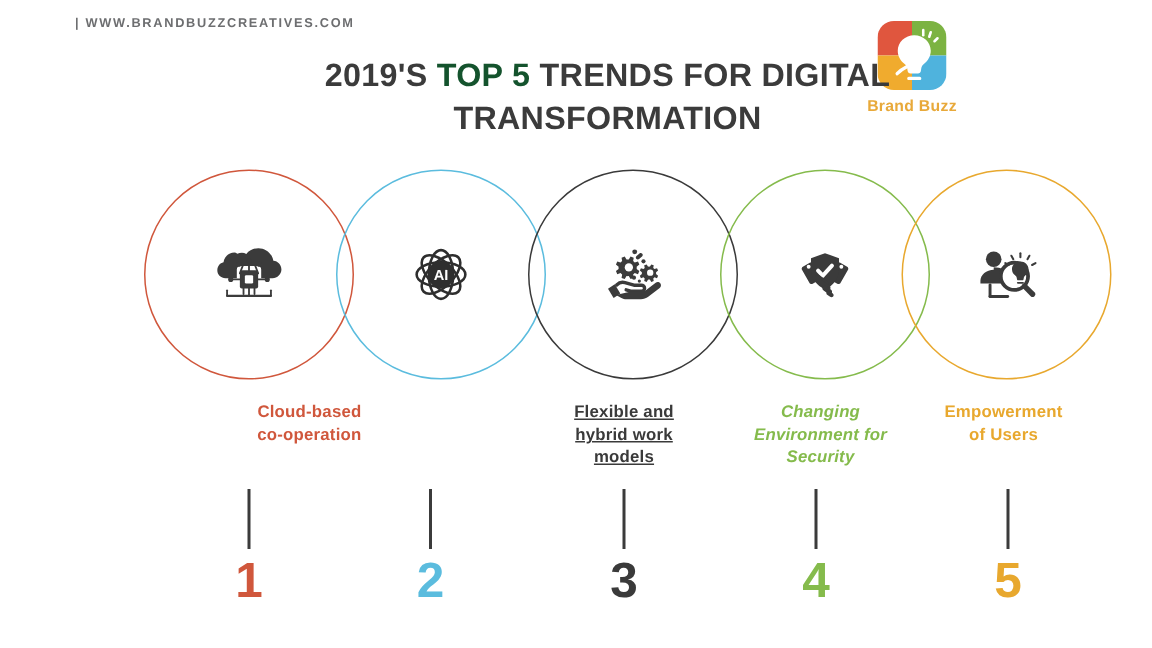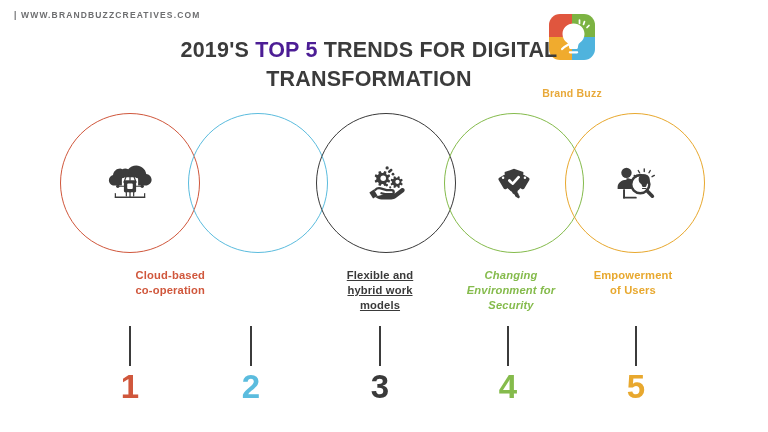--- a/index.html
+++ b/index.html
@@ -2,32 +2,32 @@
 <html><head>
 <meta charset="utf-8">
 <style>
   * { margin:0; padding:0; box-sizing:border-box; }
   html, body {
     width:768px; height:432px;
     background:#ffffff;
     font-family:"Liberation Sans", sans-serif;
     overflow:hidden;
   }
-  .canvas { position:relative; width:628px; height:432px; background:#fff; }
+  .canvas { position:relative; width:628px; height:432px; background:#fff;margin-left:36px; }
 
   
   .site-url {
     position:absolute; left:14px; top:10px;
     font-size:8.5px; font-weight:700; letter-spacing:1.15px;
     color:#6d6e70; white-space:nowrap;
   }
 
   .logo-block {
     position:absolute; right:16px; top:14px;
-    width:80px; display:flex; flex-direction:column; align-items:center;gap:22px;
+    width:80px; display:flex; flex-direction:column; align-items:center;
   }
   .logo-mark {
     position:relative; width:46px; height:46px; border-radius:11px; overflow:hidden;
   }
   .logo-q { position:absolute; width:50%; height:50%; }
   .q-tl { left:0;   top:0;    background:#e0563e; }
   .q-tr { right:0;  top:0;    background:#7cb342; }
   .q-bl { left:0;   bottom:0; background:#f0ab2e; }
   .q-br { right:0;  bottom:0; background:#4fb3dd; }
   .logo-bulb { position:absolute; left:0; top:0; width:46px; height:46px; }
@@ -35,21 +35,21 @@
     margin-top:5px; font-size:10.5px; font-weight:700;
     color:#e8a93a; letter-spacing:.2px; white-space:nowrap;
   }
 
   
   .title {
     position:absolute; left:134px; top:36px; width:470px;
     text-align:center; font-size:21.5px; font-weight:700;
     line-height:1.33; color:#3b3b3b; letter-spacing:.2px;
   }
-  .title .hl { color:#4c1d95; }
+  .title .hl { color:#14532d; }
 
   
   .circle-row { position:absolute; left:0; top:113px; width:768px; height:142px; }
   .circ {
     position:absolute; top:0; width:140px; height:140px;
     border-radius:50%; border:1.4px solid #000;
     background:transparent;
   }
   .icon-wrap {
     position:absolute; top:0; width:140px; height:140px;
@@ -129,20 +129,32 @@
       <g fill="#3b3b3b">
         <circle cx="32" cy="21" r="2.1"></circle>
         <circle cx="23.6" cy="23.6" r="2.1"></circle>
         <circle cx="40.4" cy="23.6" r="2.1"></circle>
         <circle cx="17" cy="36" r="2.1"></circle>
         <circle cx="47" cy="36" r="2.1"></circle>
       </g>
     </svg>
       </div>
       <div class="circ" style="left: 188px; border-color: rgb(91, 188, 222);"></div>
+      <div class="icon-wrap" style="left: 188px;">
+    <svg width="52" height="52" viewBox="0 0 64 64">
+      <g stroke="#2e2e2e" stroke-width="2.1" fill="none">
+        <ellipse cx="32" cy="32" rx="20" ry="10"></ellipse>
+        <ellipse cx="32" cy="32" rx="20" ry="10" transform="rotate(45 32 32)"></ellipse>
+        <ellipse cx="32" cy="32" rx="20" ry="10" transform="rotate(90 32 32)"></ellipse>
+        <ellipse cx="32" cy="32" rx="20" ry="10" transform="rotate(135 32 32)"></ellipse>
+      </g>
+      <circle cx="32" cy="32" r="10.5" fill="#2e2e2e"></circle>
+      <text x="32" y="36.6" text-anchor="middle" fill="#ffffff" font-family="Liberation Sans, sans-serif" font-size="12" font-weight="700">AI</text>
+    </svg>
+      </div>
       <div class="circ" style="left: 316px; border-color: rgb(58, 58, 58);"></div>
       <div class="icon-wrap" style="left: 316px;">
     <svg width="52" height="52" viewBox="0 0 64 64">
       <g fill="#3b3b3b">
         <path d="M22.6 18.2l2.6-.9 1.5 2.4c.6-.1 1.2-.1 1.8 0l1.5-2.4 2.6.9-.5 2.8c.5.3 1 .7 1.3 1.2l2.7-.9 1.1 2.5-2.2 1.8c.1.6.1 1.2 0 1.8l2.2 1.8-1.1 2.5-2.7-.9c-.4.5-.8.9-1.3 1.2l.5 2.8-2.6.9-1.5-2.4c-.6.1-1.2.1-1.8 0l-1.5 2.4-2.6-.9.5-2.8c-.5-.3-1-.7-1.3-1.2l-2.7.9-1.1-2.5 2.2-1.8c-.1-.6-.1-1.2 0-1.8l-2.2-1.8 1.1-2.5 2.7.9c.4-.5.8-.9 1.3-1.2z"></path>
       </g>
       <circle cx="28.6" cy="26.2" r="3.4" fill="#fff"></circle>
       <g fill="#3b3b3b">
         <path d="M41.2 24.4l2-.7 1.2 1.9c.5-.1.9-.1 1.4 0l1.2-1.9 2 .7-.4 2.2c.4.3.8.5 1 .9l2.1-.7.9 2-1.7 1.4c.1.5.1.9 0 1.4l1.7 1.4-.9 2-2.1-.7c-.3.4-.6.7-1 .9l.4 2.2-2 .7-1.2-1.9c-.5.1-.9.1-1.4 0l-1.2 1.9-2-.7.4-2.2c-.4-.3-.8-.5-1-.9l-2.1.7-.9-2 1.7-1.4c-.1-.5-.1-.9 0-1.4l-1.7-1.4.9-2 2.1.7c.3-.4.6-.7 1-.9z"></path>
       </g>

